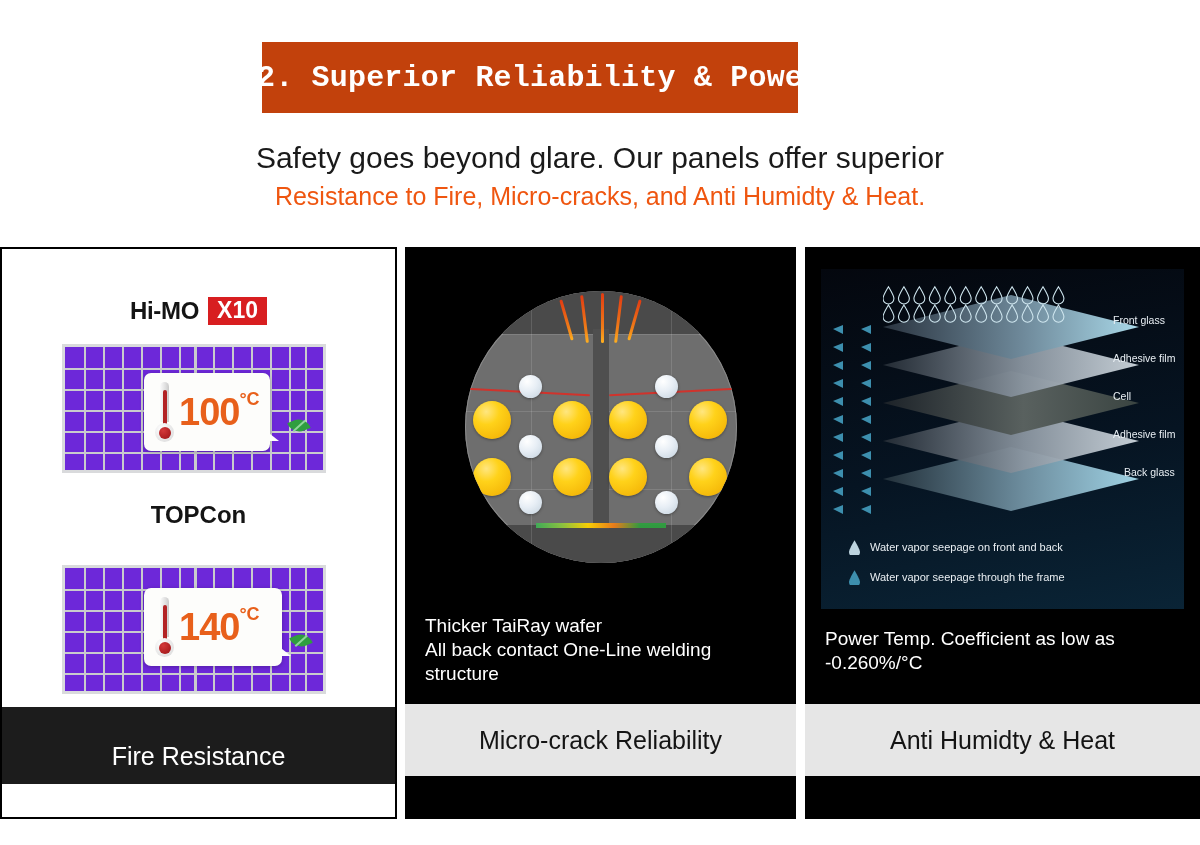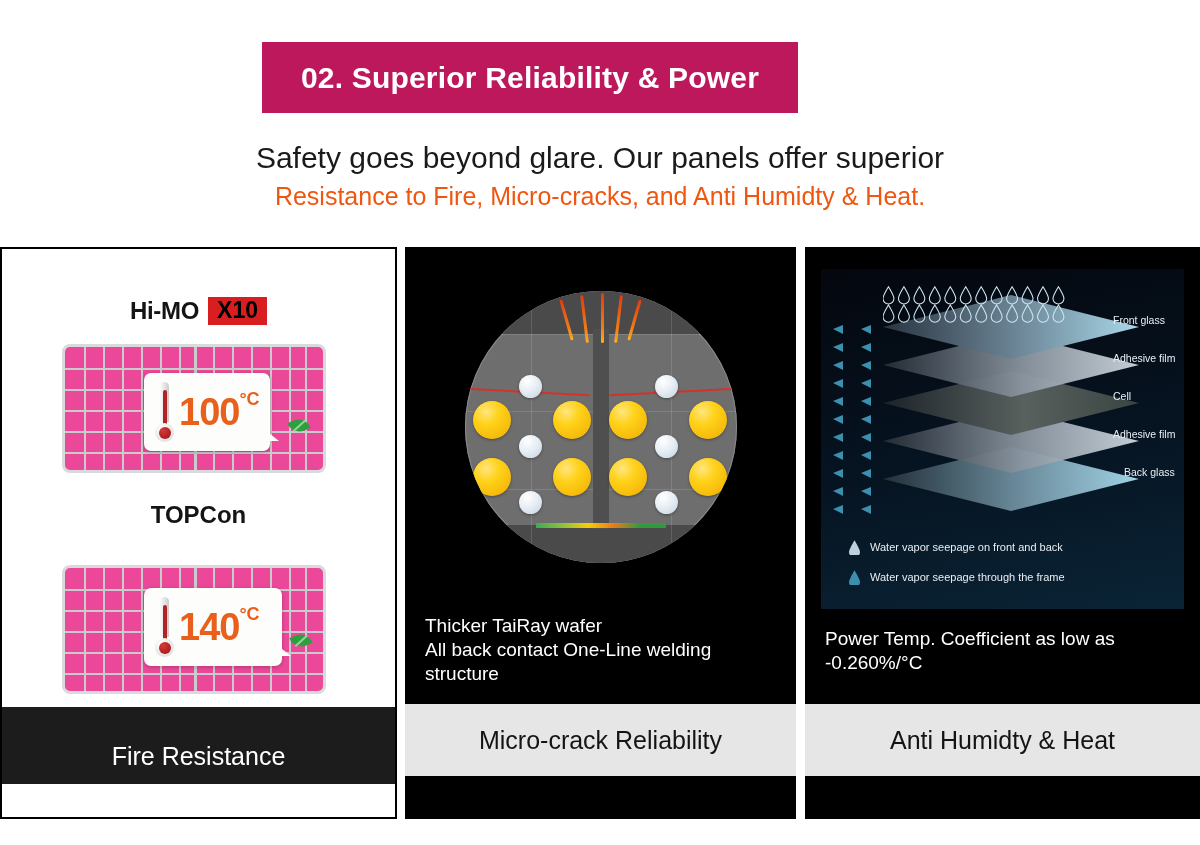--- a/index.html
+++ b/index.html
@@ -8,22 +8,22 @@
     background: #ffffff;
     font-family: "Liberation Sans", sans-serif;
     overflow: hidden;
   }
   .page { position: relative; width: 1200px; height: 845px; background:#fff; }
 
   
   .banner {
     position: absolute; left: 262px; top: 42px;
     width: 536px; height: 71px;
-    background: #be185d;
-    display: flex; align-items: center; justify-content: center;
+    background: #c2410c;
+    display: flex; align-items: center; justify-content: center; font-family: Liberation Mono, monospace;
   }
   .banner-text {
     color: #ffffff; font-size: 30px; font-weight: bold;
     letter-spacing: .2px; white-space: nowrap;
   }
   .subtitle-wrap {
     position: absolute; left: 0; top: 140px; width: 1200px;
     text-align: center;
   }
   .sub-line1 {
@@ -42,31 +42,31 @@
   .card3 { left: 805px; width: 395px; background:#000; }
 
   
   .c1-body { position:absolute; left:0; top:0; right:0; height:406px; background:#fff; }
   .brandrow {
     position:absolute; left:0; top:48px; width:100%;
     display:flex; align-items:center; justify-content:center; gap:9px;
   }
   .brand-text { font-size:24px; font-weight:bold; color:#141414; letter-spacing:-.3px; }
   .brand-badge {
-    background:#d81e20; color:#000000; font-size:23px; font-weight:bold;
+    background:#d81e20; color:#ffffff; font-size:23px; font-weight:bold;
     padding: 1px 9px 3px 9px; line-height:1.05;
   }
   .topcon-text {
     position:absolute; left:0; top:252px; width:100%; text-align:center;
     font-size:24px; font-weight:bold; color:#141414;
   }
 
   .panel {
-    position:absolute; background:#ec4899;
-    border:3px solid #d9dadc; border-radius:8px;
+    position:absolute; background:#6d28d9;
+    border:3px solid #d9dadc; border-radius:0;
     overflow:hidden;
     text-decoration:underline;
   }
   .panel-a { left:60px; top:95px; width:264px; height:129px; }
   .panel-b { left:60px; top:316px; width:264px; height:129px; }
   .grid-lines { position:absolute; inset:0; }
   .grid-lines .v { position:absolute; top:0; bottom:0; width:2px; background:#c9cbcd; }
   .grid-lines .h { position:absolute; left:0; right:0; height:2px; background:#c9cbcd; }
 
   .bubble {

